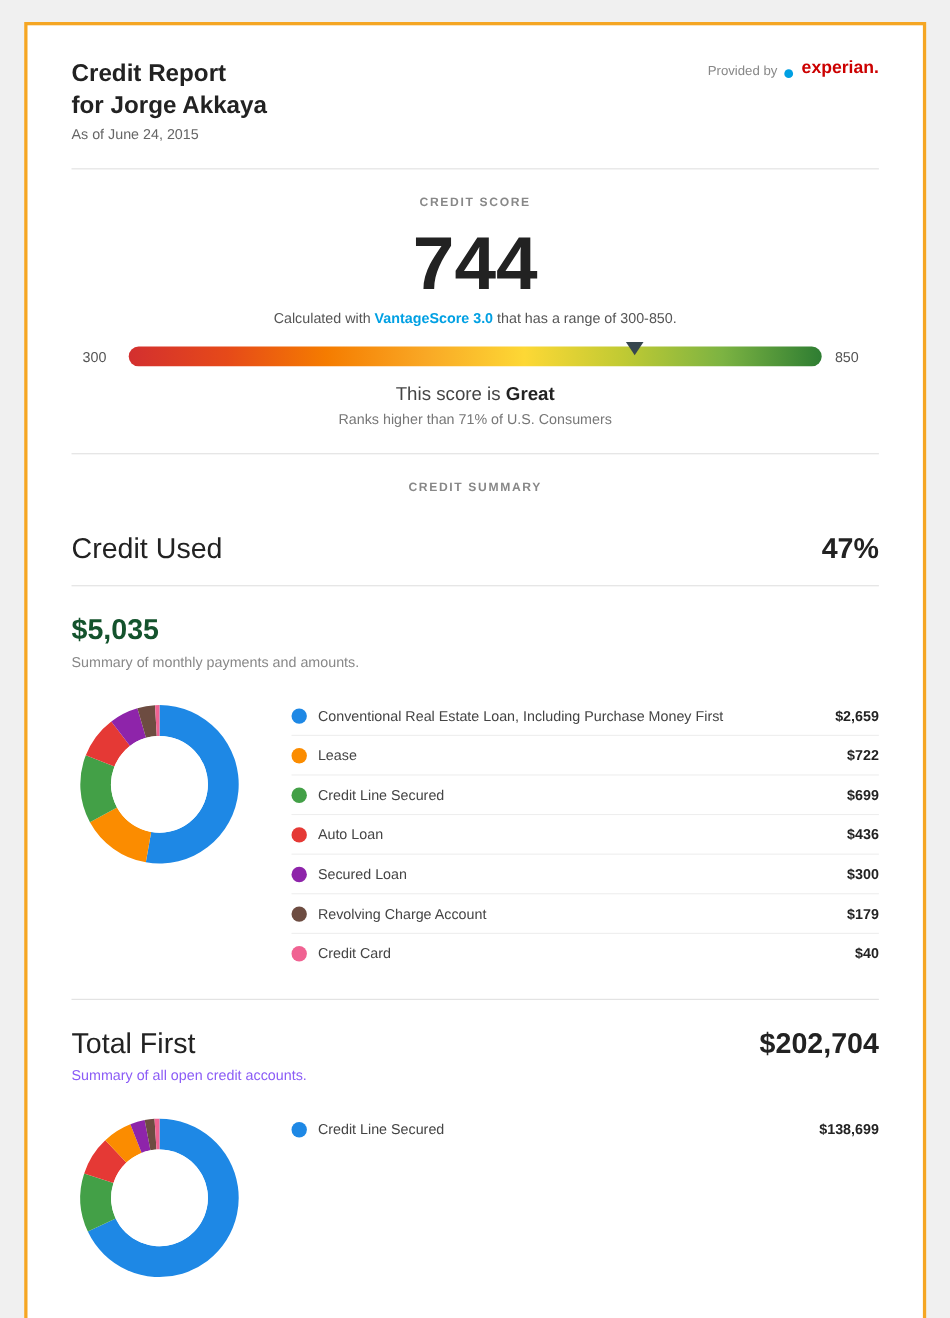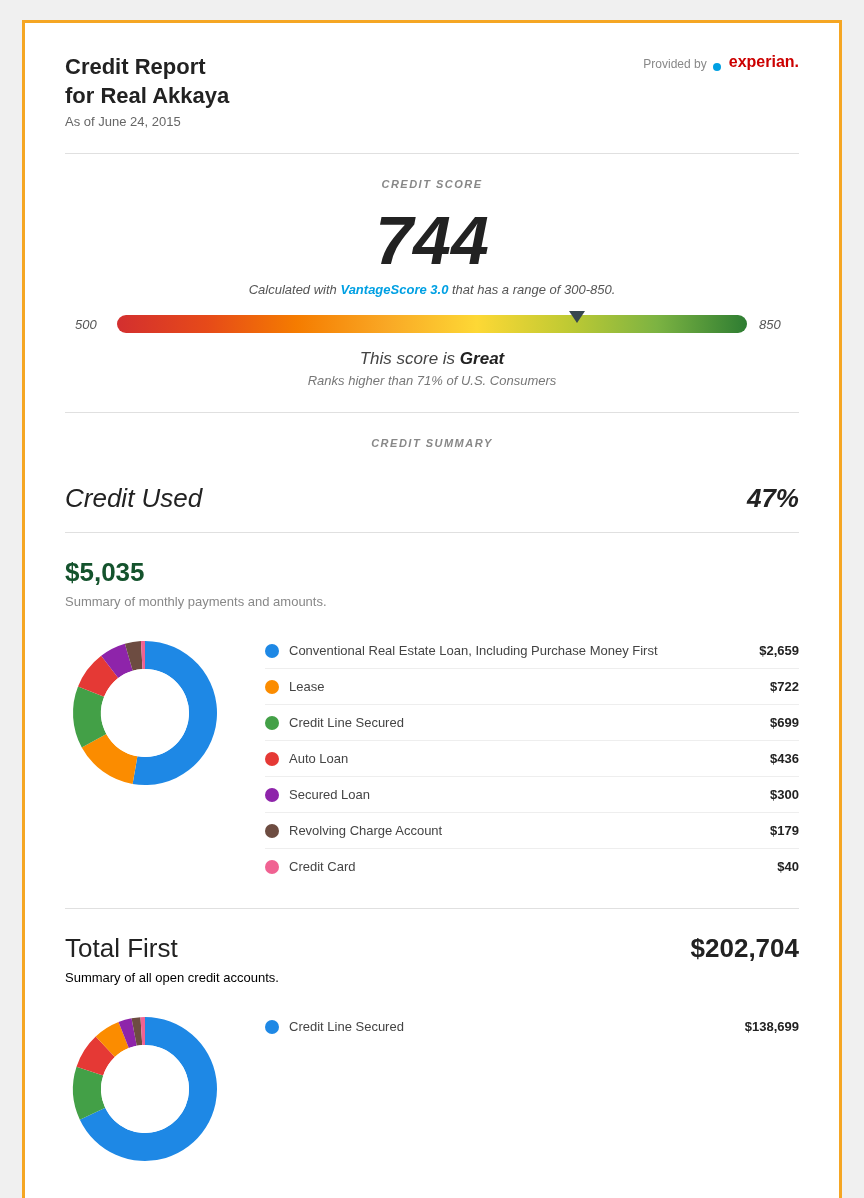--- a/index.html
+++ b/index.html
@@ -51,21 +51,20 @@
       background: #00a0e3;
       border-radius: 50%;
       display: inline-block;
       margin-right: 2px;
     }
 
     
     .section {
       border-top: 1px solid #e0e0e0;
       padding: 24px 0;
-      font-style: italic;
     }
     .section-label {
       text-align: center;
       font-size: 11px;
       font-weight: 700;
       letter-spacing: 1.5px;
       color: #888;
       text-transform: uppercase;
       margin-bottom: 16px;
     }
@@ -242,57 +241,57 @@
       font-weight: 300;
       color: #222;
     }
     .debt-value {
       font-size: 26px;
       font-weight: 700;
       color: #222;
     }
     .debt-sub {
       font-size: 13px;
-      color: #000000;
+      color: #8b5cf6;
       margin-bottom: 24px;
     }
     .debt-content {
       display: flex;
       gap: 40px;
       align-items: flex-start;
     }
   </style>
 </head>
 <body>
 
 <div class="page">
 
   <div class="header">
     <div class="header-left">
       <h1>
         <span>Credit Report</span><br>
-        <span>for Real Akkaya</span>
+        <span>for Jorge Akkaya</span>
       </h1>
       <div class="date">As of June 24, 2015</div>
     </div>
     <div class="experian-logo">
       <span>Provided by</span>
       <span class="dot"></span>
       <span class="brand">experian.</span>
     </div>
   </div>
 
   <div class="section">
     <div class="section-label">CREDIT SCORE</div>
     <div class="credit-score-value">744</div>
     <div class="vantage-text">
       <span>Calculated with </span><a href="#">VantageScore 3.0</a><span> that has a range of 300-850.</span>
     </div>
     <div class="score-bar-container">
-      <span class="score-bar-label">500</span>
+      <span class="score-bar-label">300</span>
       <div class="score-bar">
         <div class="score-bar-gradient"></div>
         <div class="score-indicator" style="left:73%"></div>
       </div>
       <span class="score-bar-label">850</span>
     </div>
     <div class="score-description">
       <div class="great-text">
         <span>This score is</span> <strong>Great</strong>
       </div>

